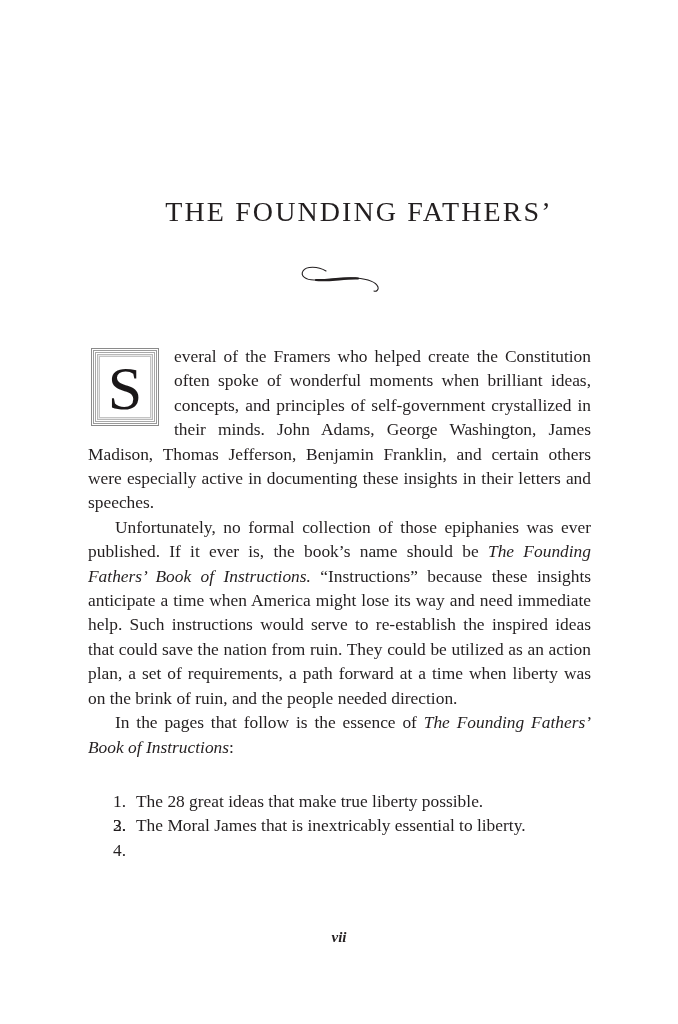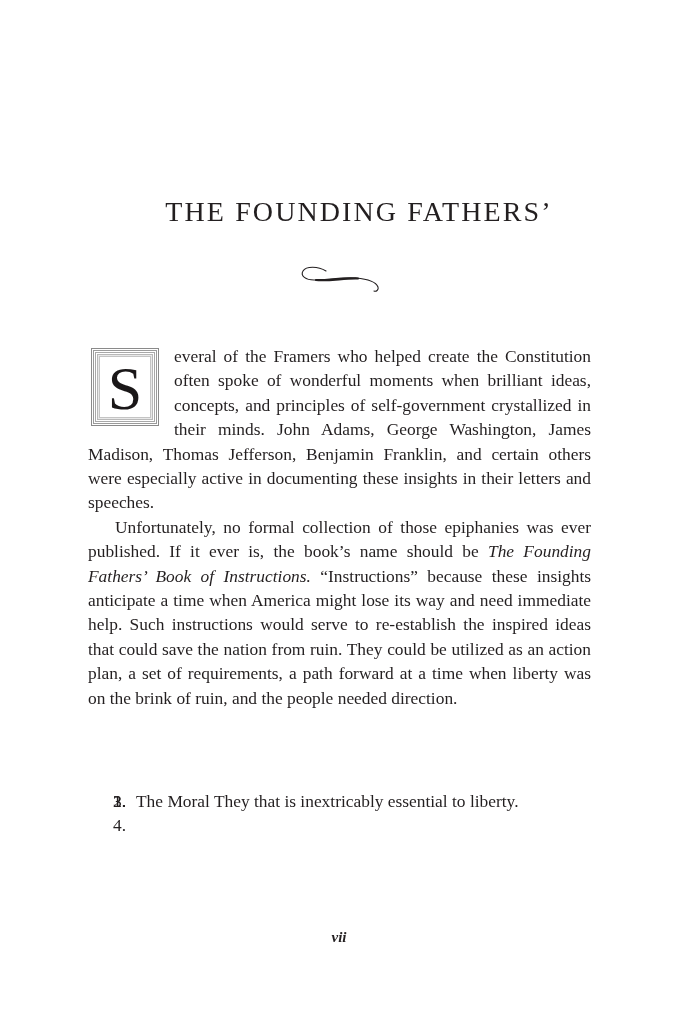--- a/index.html
+++ b/index.html
@@ -135,32 +135,34 @@
     <path d="M20 18 C 35 19, 48 16, 62 16.5" fill="none" stroke="#231f20" stroke-width="2.2" stroke-linecap="round"></path>
   </svg>
 
   <div class="body-text">
     <p>
       <span class="dropcap">
         <span class="dropcap-letter">S</span>
       </span><span>everal of the Framers who helped create the Constitution often spoke of wonderful moments when brilliant ideas, concepts, and principles of self-government crystallized in their minds. John Adams, George Washington, James Madison, Thomas Jefferson, Benjamin Franklin, and certain others were especially active in documenting these insights in their letters and speeches.</span>
     </p>
     <p class="indent"><span>Unfortunately, no formal collection of those epiphanies was ever published. If it ever is, the book’s name should be </span><em>The Founding Fathers’ Book of Instructions.</em><span> “Instructions” because these insights anticipate a time when America might lose its way and need immediate help. Such instructions would serve to re-establish the inspired ideas that could save the nation from ruin. They could be utilized as an action plan, a set of requirements, a path forward at a time when liberty was on the brink of ruin, and the people needed direction.</span></p>
+    <p class="indent"><span>In the pages that follow is the essence of </span><em>The Founding Fathers’ Book of Instructions</em><span>:</span></p>
   </div>
 
   <ol class="list">
     <li>
       <span class="num">1.</span>
+      <span>The 28 great ideas that make true liberty possible.</span>
     </li>
     <li>
       <span class="num">2.</span>
     </li>
     <li>
       <span class="num">3.</span>
-      <span>The Moral They that is inextricably essential to liberty.</span>
+      <span>The Moral James that is inextricably essential to liberty.</span>
     </li>
     <li>
       <span class="num">4.</span>
     </li>
   </ol>
 
   <div class="folio">vii</div>
 
 </div>
 

